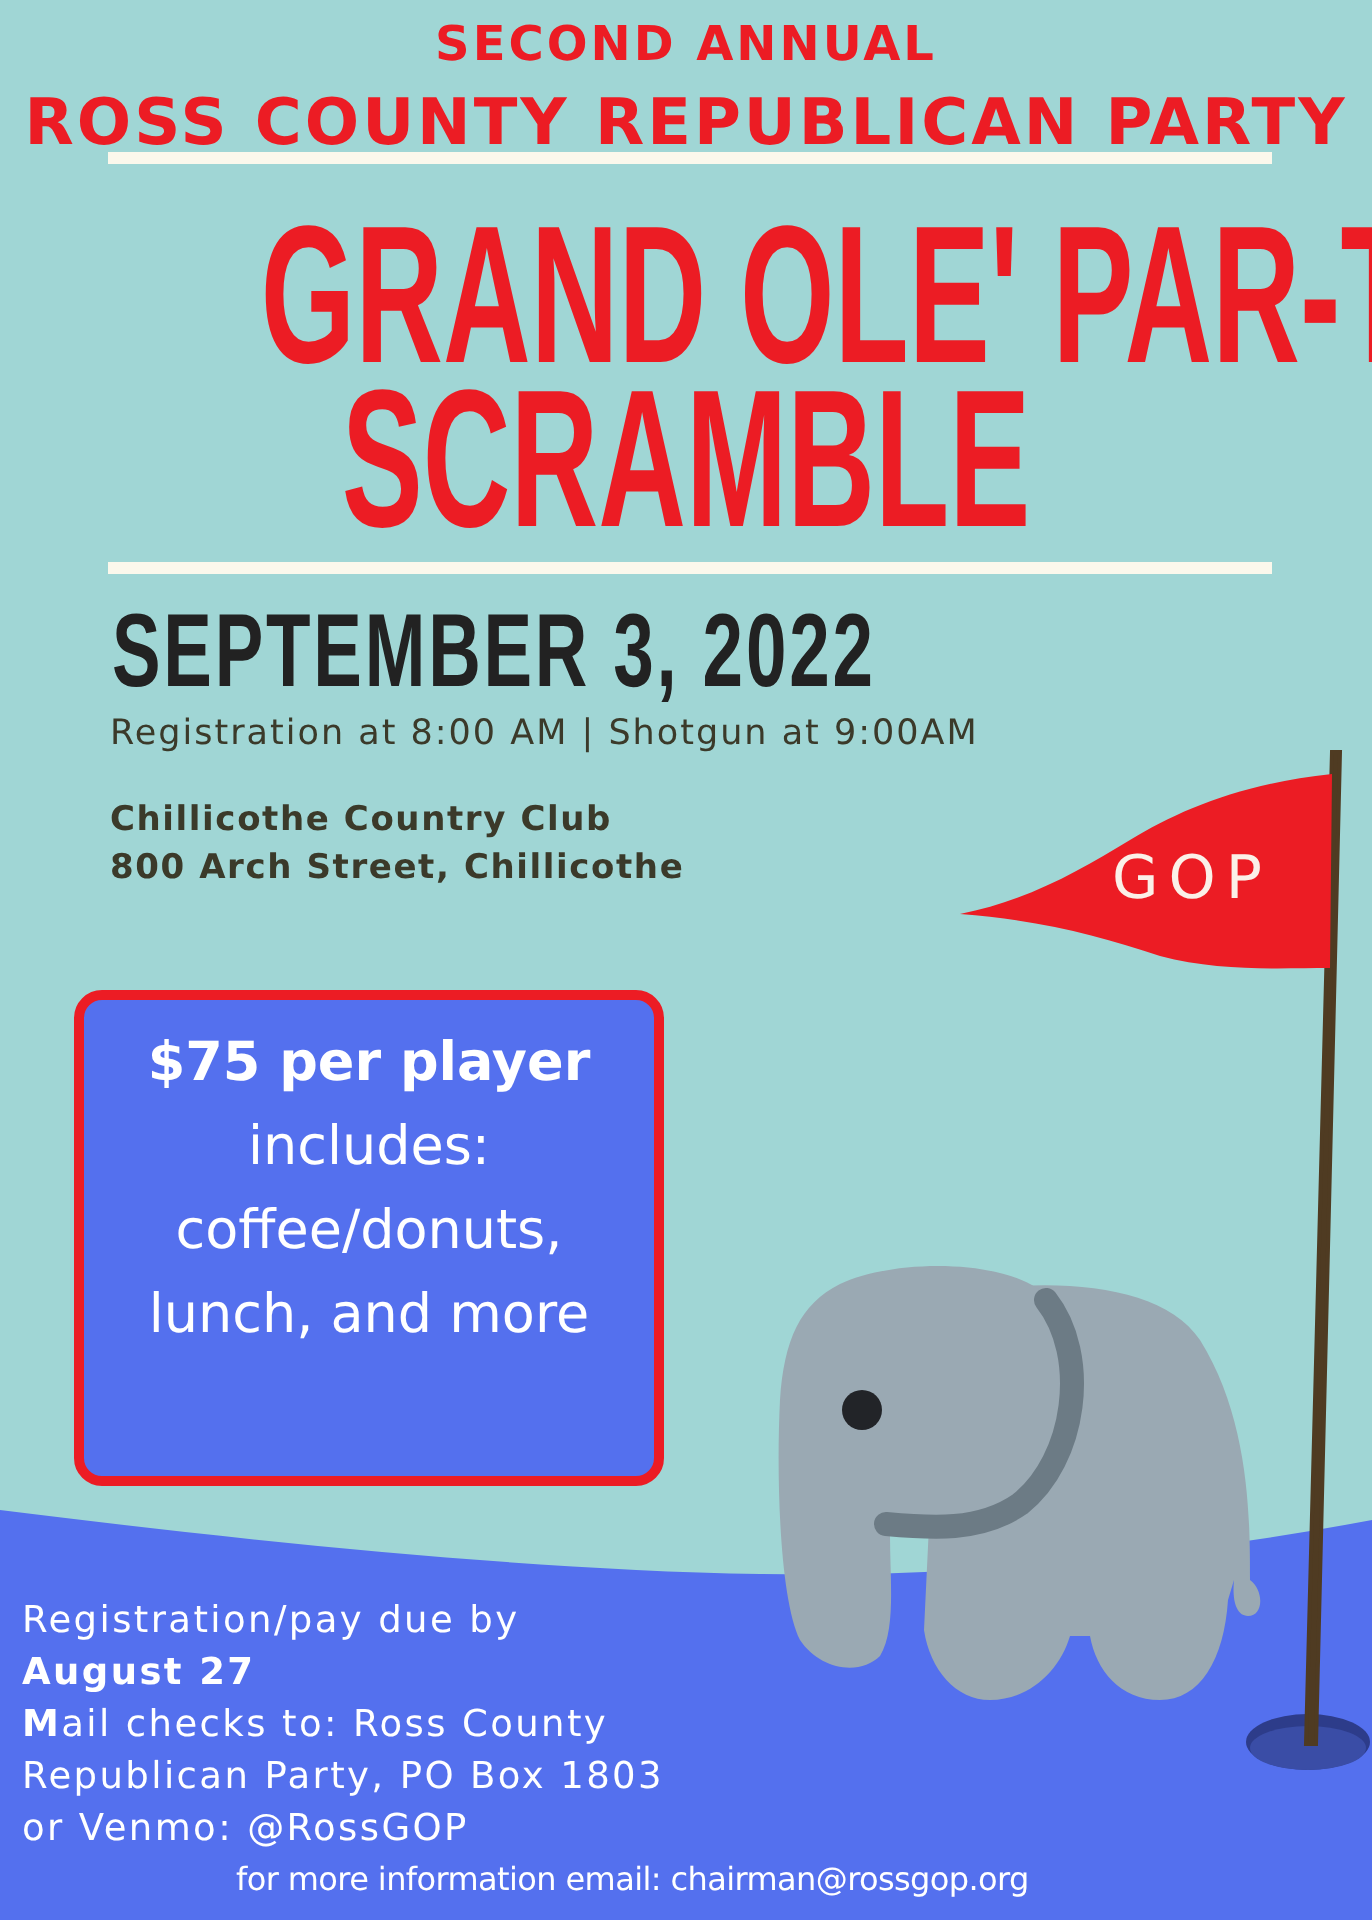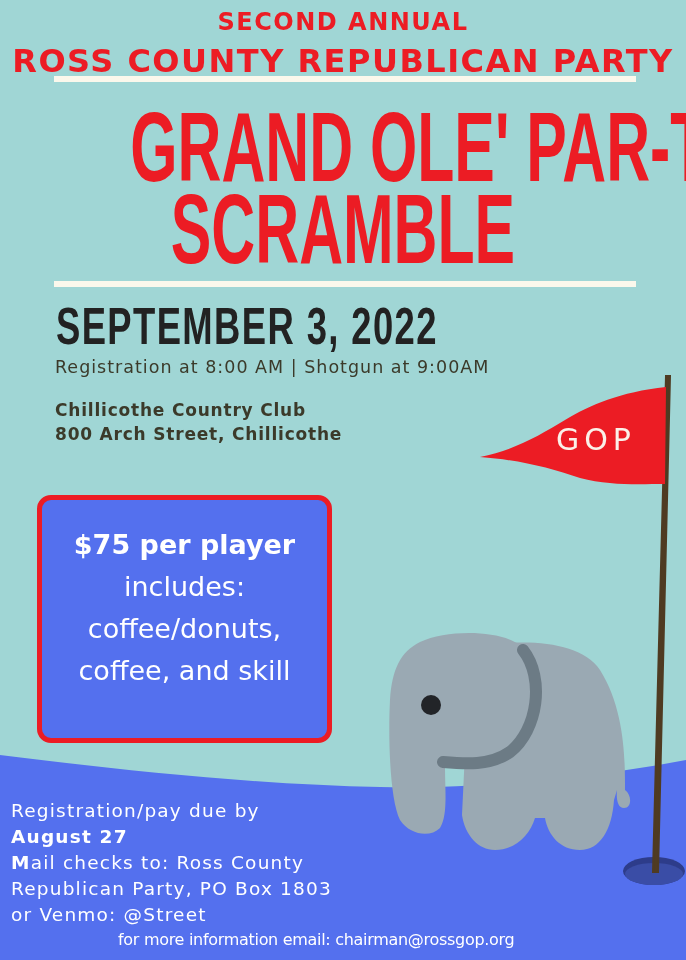--- a/index.html
+++ b/index.html
@@ -19,21 +19,21 @@
     .title-line { display: block; transform: scaleX(0.62); transform-origin: center; font-size: 98px; white-space: nowrap; }
     .title1 { top: 98px; }
     .title2 { top: 180px; }
 
     .date { position: absolute; left: 56px; top: 300px; color: #222222; font-family: "Liberation Sans", sans-serif; font-weight: bold; font-size: 52px; line-height: 1; white-space: nowrap; transform: scaleX(0.7); transform-origin: left center; letter-spacing: 2px; }
     .times { position: absolute; left: 55px; top: 357px; color: #3b3a2a; font-size: 17.5px; letter-spacing: 1px; white-space: nowrap; }
     .venue { position: absolute; left: 55px; color: #3b3a2a; font-weight: bold; font-size: 17px; letter-spacing: 0.8px; white-space: nowrap; }
     .venue1 { top: 392px; margin-top: 8px; }
     .venue2 { top: 424px; }
 
-    .pricebox { position: absolute; left: 37px; top: 495px; width: 295px; height: 248px; background: #5470ee; border: 5px solid #ec1c24; border-radius: 14px; box-sizing: border-box; text-align: center; color: #ffffff; padding-top: 24px; }
+    .pricebox { position: absolute; left: 37px; top: 495px; width: 295px; height: 248px; background: #5470ee; border: 5px solid #ec1c24; border-radius: 14px; box-sizing: border-box; text-align: center; color: #ffffff; padding-top: 11px; }
     .pricebox .line { display: block; font-size: 27px; line-height: 42px; white-space: nowrap; }
     .pricebox .bold { font-weight: bold; font-size: 27px; }
 
     .gop-label { position: absolute; left: 556px; top: 422px; color: #fbf0e8; font-size: 30px; letter-spacing: 5px; font-family: "DejaVu Sans", sans-serif; }
 
     .footer { position: absolute; left: 11px; top: 798px; color: #ffffff; font-size: 18.5px; letter-spacing: 1.2px; line-height: 26px; white-space: nowrap; }
     .footer .b { font-weight: bold; }
     .footer-email { position: absolute; left: 118px; top: 930px; color: #ffffff; font-size: 16px; white-space: nowrap; letter-spacing: -0.3px; }
   </style>
 </head>
@@ -80,24 +80,24 @@
   <div class="times">Registration at 8:00 AM | Shotgun at 9:00AM</div>
   <div class="venue venue1">Chillicothe Country Club</div>
   <div class="venue venue2">800 Arch Street, Chillicothe</div>
 
   <div class="gop-label">GOP</div>
 
   <div class="pricebox">
     <span class="line bold">$75 per player</span>
     <span class="line">includes:</span>
     <span class="line">coffee/donuts,</span>
-    <span class="line">coffee, and skill</span>
+    <span class="line">lunch, and more</span>
   </div>
 
   <div class="footer">
     <div>Registration/pay due by</div>
     <div class="b">August 27</div>
     <div><span class="b">M</span><span>ail checks to: Ross County</span></div>
     <div>Republican Party, PO Box 1803</div>
-    <div>or Venmo: @Street</div>
+    <div>or Venmo: @RossGOP</div>
   </div>
   <div class="footer-email">for more information email: chairman@rossgop.org</div>
 </div>
 
 </body></html>

